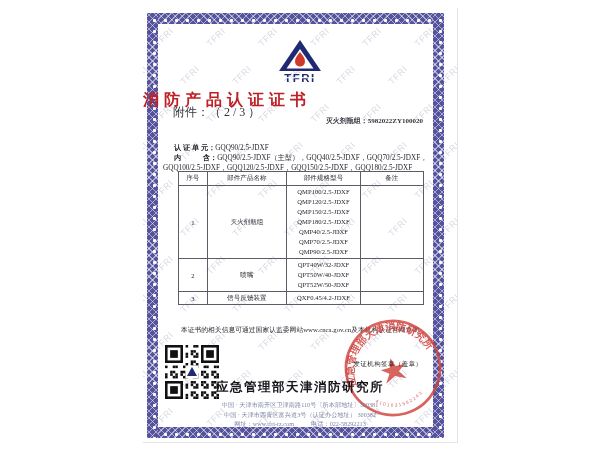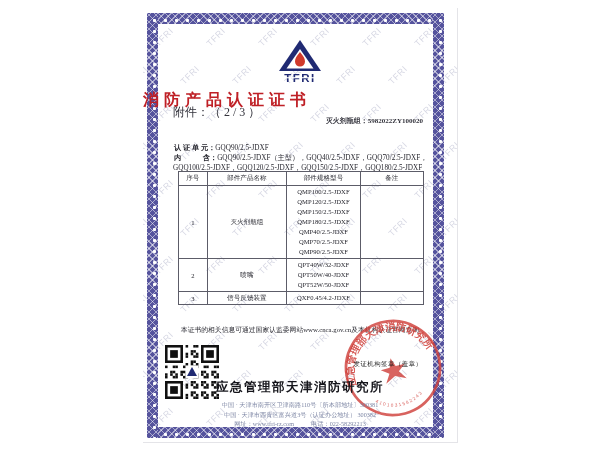--- a/index.html
+++ b/index.html
@@ -25,21 +25,21 @@
   .content{position:absolute;inset:0;z-index:3;}
   
   .logo{position:absolute;left:134px;top:30px;width:46px;height:46px;}
   .title{position:absolute;left:0;top:82px;width:100%;text-align:left;
          font-size:16px;font-weight:700;color:var(--title_red);letter-spacing:5px;}
   .attach{position:absolute;left:30px;top:96px;font-size:12px;color:#33333c;}
   .certno{position:absolute;right:34px;top:108px;font-size:7px;color:#33333c;font-weight:600;}
   
   .pline{position:absolute;left:31px;font-size:7.2px;color:#26262e;white-space:nowrap;}
   .pline b{font-weight:700;}
-  .pline2{left:30px;}
+  .pline2{left:20px;}
   
   table.parts{position:absolute;left:35px;top:163px;width:246px;border-collapse:collapse;
               table-layout:fixed;font-size:6.6px;color:#26262e;}
   table.parts th, table.parts td{border:1px solid #5c5c68;padding:1px 2px;text-align:center;
               vertical-align:middle;font-weight:400;}
   table.parts th{height:11px;}
   .spec{line-height:10px;white-space:nowrap;}
   .cell-no{width:28px;} .cell-name{width:78px;} .cell-spec{width:72px;} .cell-rem{width:62px;}
   
   .note1{position:absolute;left:35px;top:294px;font-size:7px;font-weight:700;color:#1f1f28;}

